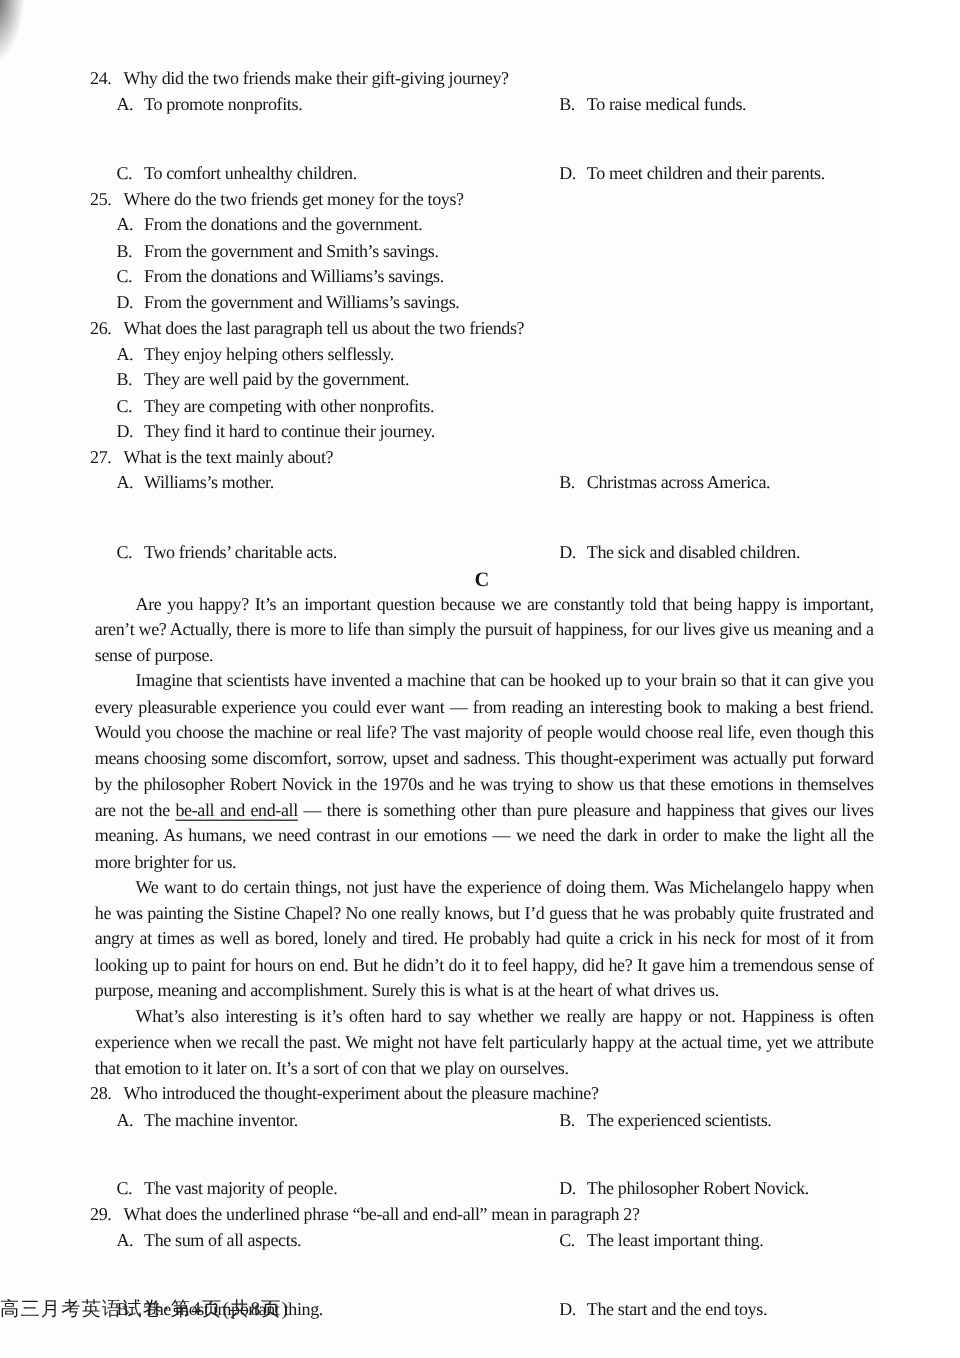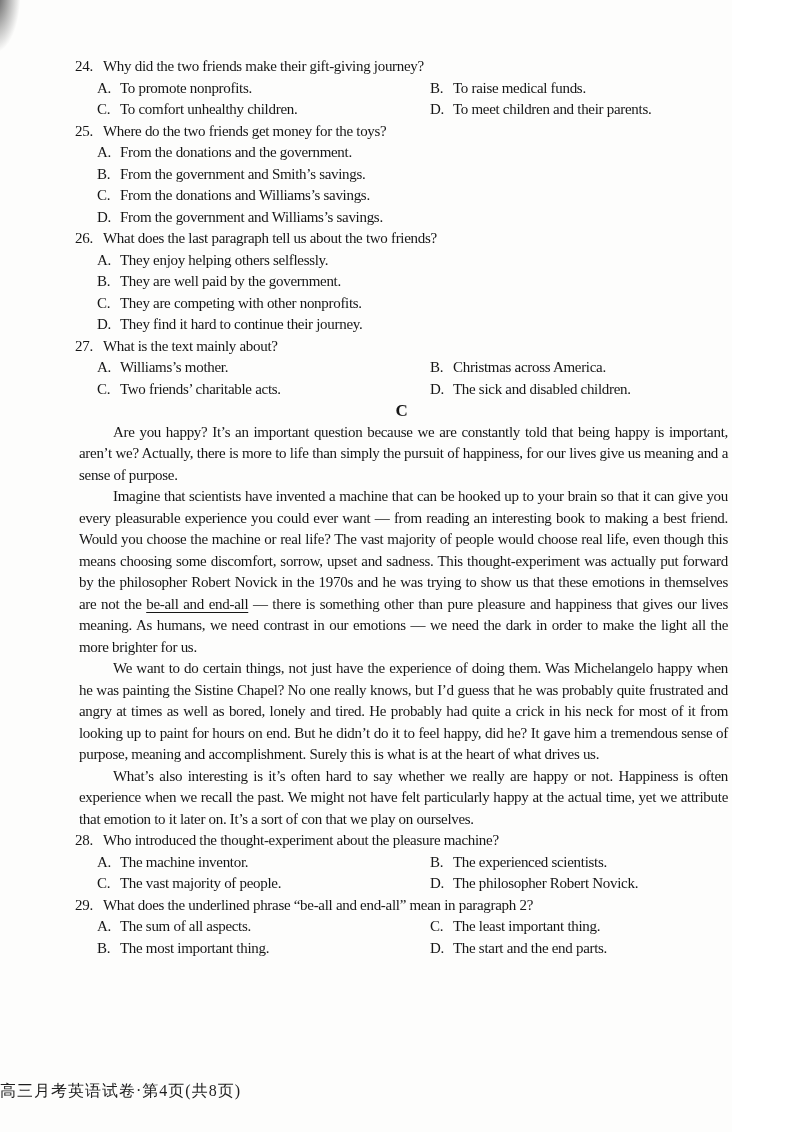--- a/index.html
+++ b/index.html
@@ -26,21 +26,21 @@
     font-size: 15px;
     line-height: 21.5px;
     letter-spacing: -0.3px;
   }
   
   .q-block { margin: 0; }
   .q-line { display: flex; }
   .q-num { flex: 0 0 28px; }
   .q-text { flex: 1; }
   .opts { margin-left: 22px; }
-  .opts.grid { display: grid; grid-template-columns: 333px auto; }
+  .opts.grid { display: grid; grid-template-columns: 333px auto; gap: 36px; }
   .opts.stack .opt { display: flex; }
   .opt { white-space: nowrap; }
   .opt-label { display: inline-block; width: 23px; flex: 0 0 23px; }
   
   .section-heading {
     text-align: center;
     font-weight: bold;
     font-size: 17px;
     line-height: 21.5px;
     margin: 0;
@@ -168,19 +168,19 @@
         </div>
         <div class="q-block">
           <div class="q-line">
             <span class="q-num">29.</span>
             <span class="q-text">What does the underlined phrase “be-all and end-all” mean in paragraph 2?</span>
           </div>
           <div class="opts grid">
             <div class="opt"><span class="opt-label">A.</span><span class="opt-text">The sum of all aspects.</span></div>
             <div class="opt"><span class="opt-label">C.</span><span class="opt-text">The least important thing.</span></div>
             <div class="opt"><span class="opt-label">B.</span><span class="opt-text">The most important thing.</span></div>
-            <div class="opt"><span class="opt-label">D.</span><span class="opt-text">The start and the end parts.</span></div>
+            <div class="opt"><span class="opt-label">D.</span><span class="opt-text">The start and the end toys.</span></div>
           </div>
         </div>
       </div>
   </div>
   <div class="footer">高三月考英语试卷·第4页(共8页)</div>
 </div>
 
 </body></html>

